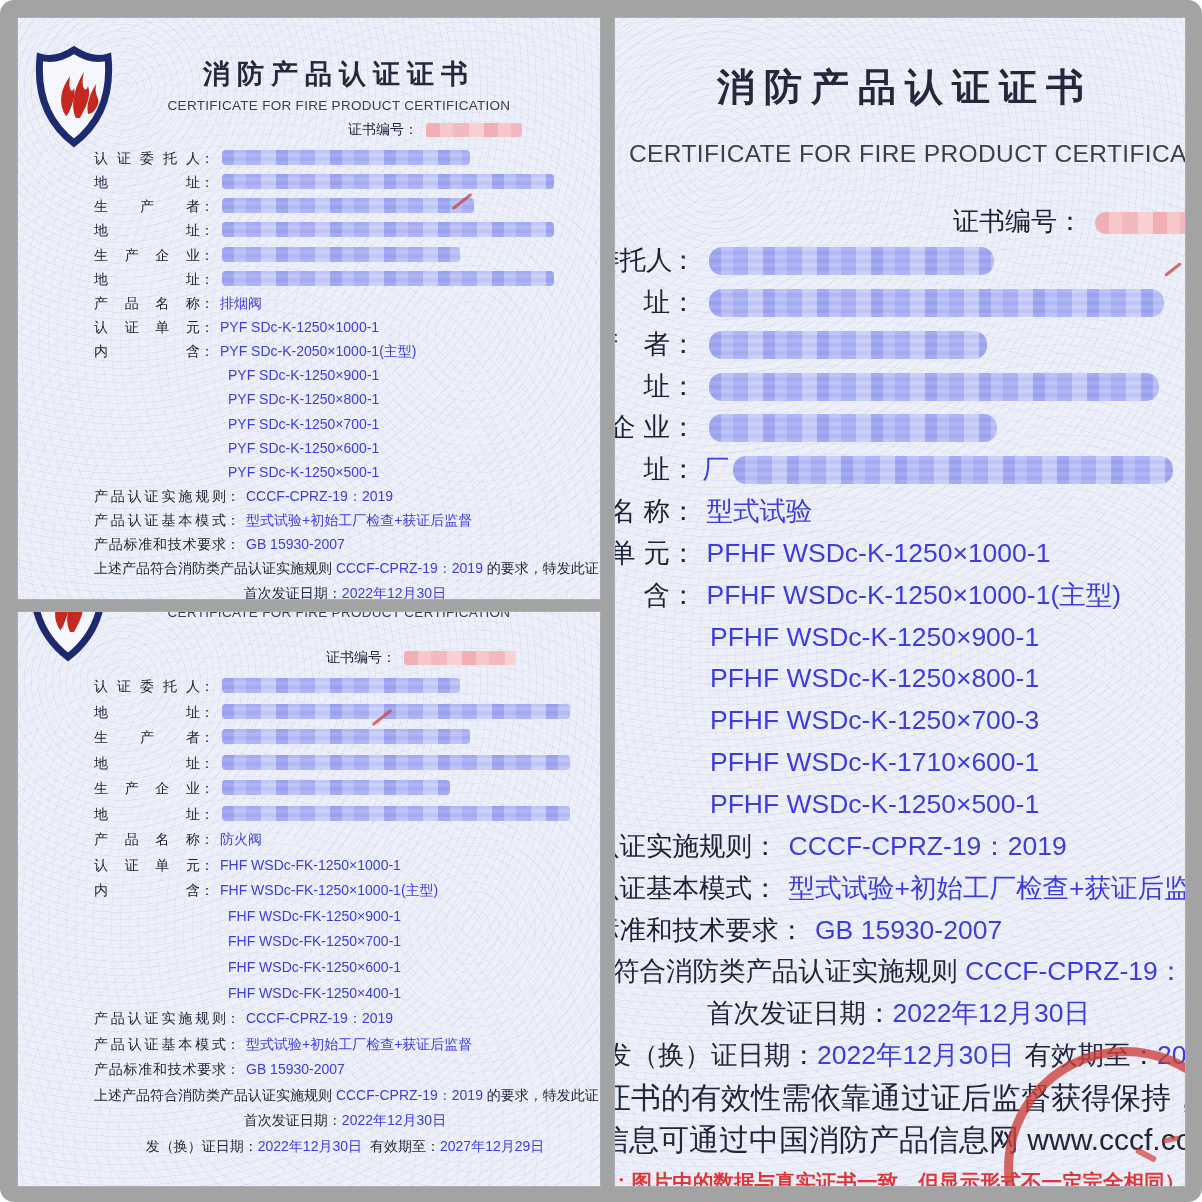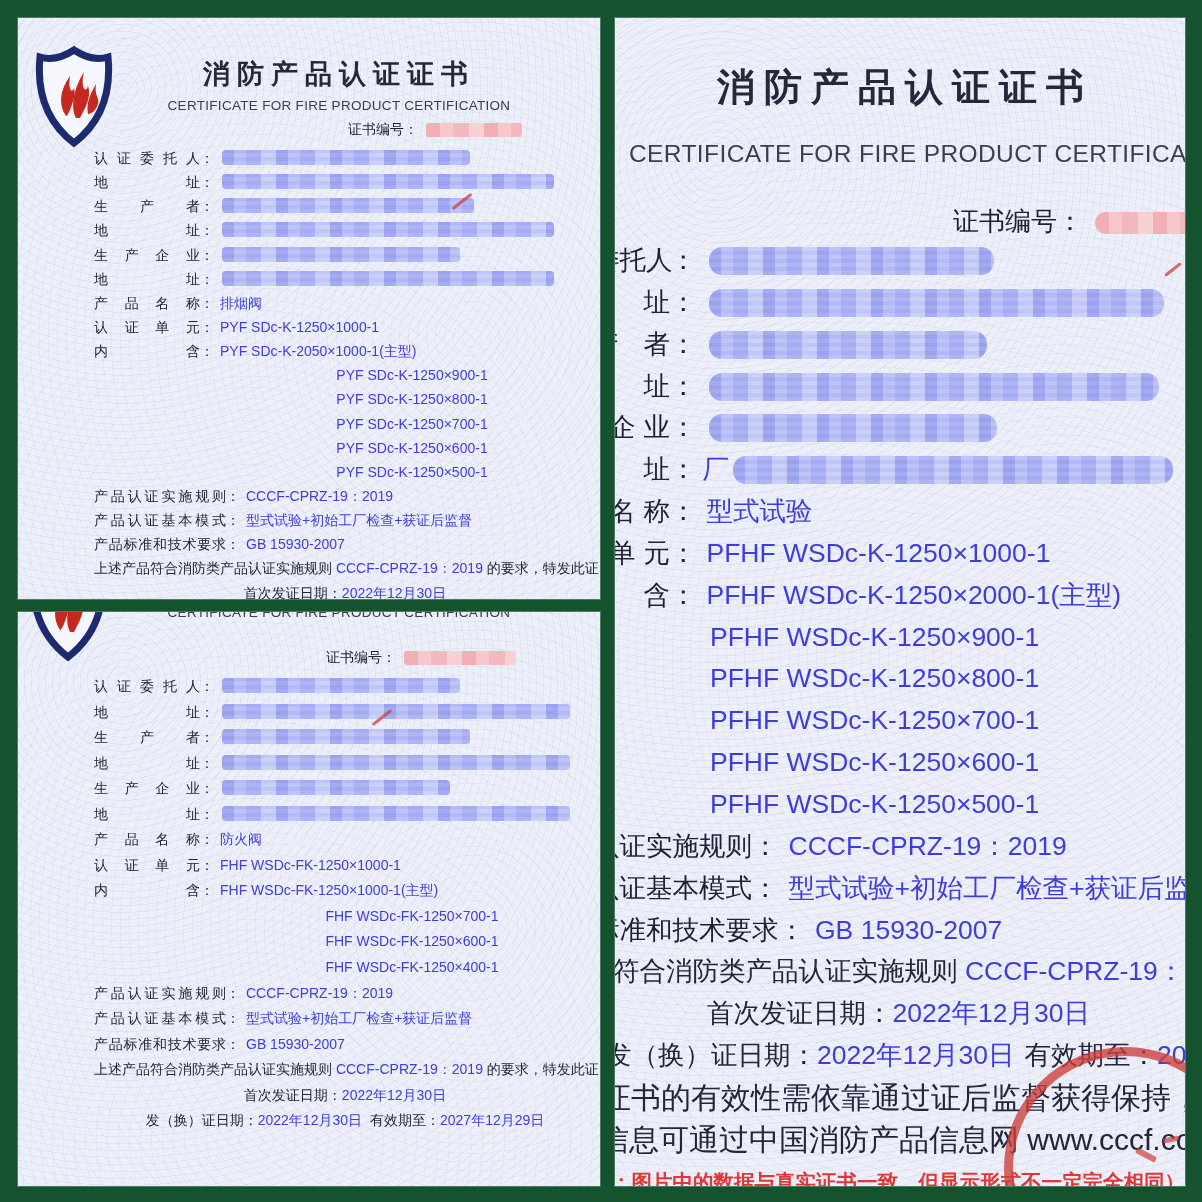--- a/index.html
+++ b/index.html
@@ -1,17 +1,17 @@
 <!DOCTYPE html>
 <html><head>
 <meta charset="utf-8">
 <style>
   html,body{margin:0;padding:0;background:#ffffff;}
   body{font-family:"Liberation Sans","DejaVu Sans",sans-serif;}
-  .canvas{position:relative;width:1202px;height:1202px;background:#14532d;overflow:hidden;}
+  .canvas{position:relative;width:1202px;height:1202px;background:#a3a3a3;overflow:hidden;border-radius:14px;}
   .cert{position:absolute;overflow:hidden;background-color:#edeff9;
     background-image:
       repeating-radial-gradient(circle at 18% 12%, rgba(125,138,205,0.10) 0 1px, transparent 1px 7px),
       repeating-radial-gradient(circle at 78% 55%, rgba(125,138,205,0.08) 0 1px, transparent 1px 9px),
       repeating-radial-gradient(circle at 40% 92%, rgba(125,138,205,0.07) 0 1px, transparent 1px 11px);
     box-shadow:0 0 0 1px rgba(190,195,215,0.35);}
   .c1{left:18px;top:18px;width:582px;height:581px;}
   .c2{left:18px;top:612px;width:582px;height:574px;}
   .c3{left:615px;top:18px;width:570px;height:1168px;}
   .title{position:absolute;text-align:center;color:#26273a;font-weight:600;}
@@ -35,21 +35,21 @@
   .c3 .row{height:41.85px;line-height:41.85px;}
   .lbl{display:inline-block;text-align:justify;text-align-last:justify;}
   .c1 .lbl,.c2 .lbl{width:106px;}
   .c1 .lbl-long,.c2 .lbl-long{display:inline-block;width:132px;text-align:justify;text-align-last:justify;}
   .c3 .lbl{width:130px;margin-left:-75px;}
   .c3 .lbl-long{display:inline-block;margin-left:-75px;}
   .colon{color:#1d2036;}
   .val{color:#3d3ddb;}
   .c1 .val,.c2 .val{margin-left:6px;margin-top:32px;}
   .c3 .val{margin-left:10px;}
-  .indent1{padding-left:128px;text-align:center;}
+  .indent1{padding-left:128px;}
   .indent3{padding-left:85px;}
   .center{text-align:center;}
   .redact{display:inline-block;vertical-align:-2px;border-radius:4px;background-color:#c3c8f5;
     background-image:
       repeating-linear-gradient(90deg, rgba(128,138,235,0.55) 0 12px, rgba(172,180,246,0.5) 12px 24px, rgba(146,155,240,0.55) 24px 39px, rgba(198,204,250,0.5) 39px 54px),
       repeating-linear-gradient(0deg, rgba(255,255,255,0.22) 0 4px, rgba(128,138,235,0.15) 4px 8px);}
   .c1 .redact,.c2 .redact{height:15px;margin-left:8px;}
   .c3 .redact{height:28px;border-radius:13px;vertical-align:-6px;margin-left:12px;}
   .redact.pink{background-color:#f5c9cd;border-radius:3px;
     background-image:
@@ -121,20 +121,21 @@
     <div class="rows">
       <div class="row"><span class="lbl">认证委托人</span><span class="colon">：</span><span class="redact" style="width:238px"></span></div>
       <div class="row"><span class="lbl">地址</span><span class="colon">：</span><span class="redact" style="width:348px"></span></div>
       <div class="row"><span class="lbl">生产者</span><span class="colon">：</span><span class="redact" style="width:248px"></span></div>
       <div class="row"><span class="lbl">地址</span><span class="colon">：</span><span class="redact" style="width:348px"></span></div>
       <div class="row"><span class="lbl">生产企业</span><span class="colon">：</span><span class="redact" style="width:228px"></span></div>
       <div class="row"><span class="lbl">地址</span><span class="colon">：</span><span class="redact" style="width:348px"></span></div>
       <div class="row"><span class="lbl">产品名称</span><span class="colon">：</span><span class="val">防火阀</span></div>
       <div class="row"><span class="lbl">认证单元</span><span class="colon">：</span><span class="val">FHF WSDc-FK-1250×1000-1</span></div>
       <div class="row"><span class="lbl">内含</span><span class="colon">：</span><span class="val">FHF WSDc-FK-1250×1000-1(主型)</span></div>
+      <div class="row indent1"><span class="val">FHF WSDc-FK-1250×900-1</span></div>
       <div class="row indent1"><span class="val">FHF WSDc-FK-1250×700-1</span></div>
       <div class="row indent1"><span class="val">FHF WSDc-FK-1250×600-1</span></div>
       <div class="row indent1"><span class="val">FHF WSDc-FK-1250×400-1</span></div>
       <div class="row"><span class="lbl-long">产品认证实施规则</span><span class="colon">：</span><span class="val">CCCF-CPRZ-19：2019</span></div>
       <div class="row"><span class="lbl-long">产品认证基本模式</span><span class="colon">：</span><span class="val">型式试验+初始工厂检查+获证后监督</span></div>
       <div class="row"><span class="lbl-long">产品标准和技术要求</span><span class="colon">：</span><span class="val">GB 15930-2007</span></div>
       <div class="row center"><span class="black">上述产品符合消防类产品认证实施规则 </span><span class="val" style="margin-left:0">CCCF-CPRZ-19：2019</span><span class="black"> 的要求，特发此证</span></div>
       <div class="row center"><span class="black">首次发证日期</span><span class="colon">：</span><span class="val" style="margin-left:0">2022年12月30日</span></div>
       <div class="row center"><span class="black">发（换）证日期</span><span class="colon">：</span><span class="val" style="margin-left:0">2022年12月30日</span><span class="black" style="margin-left:8px">有效期至</span><span class="colon">：</span><span class="val" style="margin-left:0">2027年12月29日</span></div>
     </div>
@@ -149,25 +150,25 @@
     </div>
     <div class="rows">
       <div class="row"><span class="lbl">认证委托人</span><span class="colon">：</span><span class="redact" style="width:285px"></span></div>
       <div class="row"><span class="lbl">地址</span><span class="colon">：</span><span class="redact" style="width:455px"></span></div>
       <div class="row"><span class="lbl">生产者</span><span class="colon">：</span><span class="redact" style="width:278px"></span></div>
       <div class="row"><span class="lbl">地址</span><span class="colon">：</span><span class="redact" style="width:450px"></span></div>
       <div class="row"><span class="lbl">生产企业</span><span class="colon">：</span><span class="redact" style="width:288px"></span></div>
       <div class="row"><span class="lbl">地址</span><span class="colon">：</span><span class="val" style="margin-left:6px">厂</span><span class="redact" style="width:440px;margin-left:4px"></span></div>
       <div class="row"><span class="lbl">产品名称</span><span class="colon">：</span><span class="val">型式试验</span></div>
       <div class="row"><span class="lbl">认证单元</span><span class="colon">：</span><span class="val">PFHF WSDc-K-1250×1000-1</span></div>
-      <div class="row"><span class="lbl">内含</span><span class="colon">：</span><span class="val">PFHF WSDc-K-1250×2000-1(主型)</span></div>
+      <div class="row"><span class="lbl">内含</span><span class="colon">：</span><span class="val">PFHF WSDc-K-1250×1000-1(主型)</span></div>
       <div class="row indent3"><span class="val">PFHF WSDc-K-1250×900-1</span></div>
       <div class="row indent3"><span class="val">PFHF WSDc-K-1250×800-1</span></div>
-      <div class="row indent3"><span class="val">PFHF WSDc-K-1250×700-1</span></div>
-      <div class="row indent3"><span class="val">PFHF WSDc-K-1250×600-1</span></div>
+      <div class="row indent3"><span class="val">PFHF WSDc-K-1250×700-3</span></div>
+      <div class="row indent3"><span class="val">PFHF WSDc-K-1710×600-1</span></div>
       <div class="row indent3"><span class="val">PFHF WSDc-K-1250×500-1</span></div>
       <div class="row"><span class="lbl-long">产品认证实施规则</span><span class="colon">：</span><span class="val">CCCF-CPRZ-19：2019</span></div>
       <div class="row"><span class="lbl-long">产品认证基本模式</span><span class="colon">：</span><span class="val">型式试验+初始工厂检查+获证后监督</span></div>
       <div class="row"><span class="lbl-long">产品标准和技术要求</span><span class="colon">：</span><span class="val">GB 15930-2007</span></div>
       <div class="row" style="margin-left:-108px"><span class="black">上述产品符合消防类产品认证实施规则 </span><span class="val" style="margin-left:0">CCCF-CPRZ-19：2019</span></div>
       <div class="row" style="margin-left:92px"><span class="black">首次发证日期</span><span class="colon">：</span><span class="val" style="margin-left:0">2022年12月30日</span></div>
       <div class="row" style="margin-left:-10px"><span class="black">发（换）证日期</span><span class="colon">：</span><span class="val" style="margin-left:0">2022年12月30日</span><span class="black" style="margin-left:10px">有效期至</span><span class="colon">：</span><span class="val" style="margin-left:0">2027年12月29日</span></div>
       <div class="row big black" style="margin-left:-14px"><span>证书的有效性需依靠通过证后监督获得保持，本证</span></div>
       <div class="row big black" style="margin-left:-16px"><span>信息可通过中国消防产品信息网 </span><span>www.cccf.com.cn</span></div>
       <div class="row rednote" style="margin-left:-4px"><span>：图片中的数据与真实证书一致，但显示形式不一定完全相同）</span></div>

